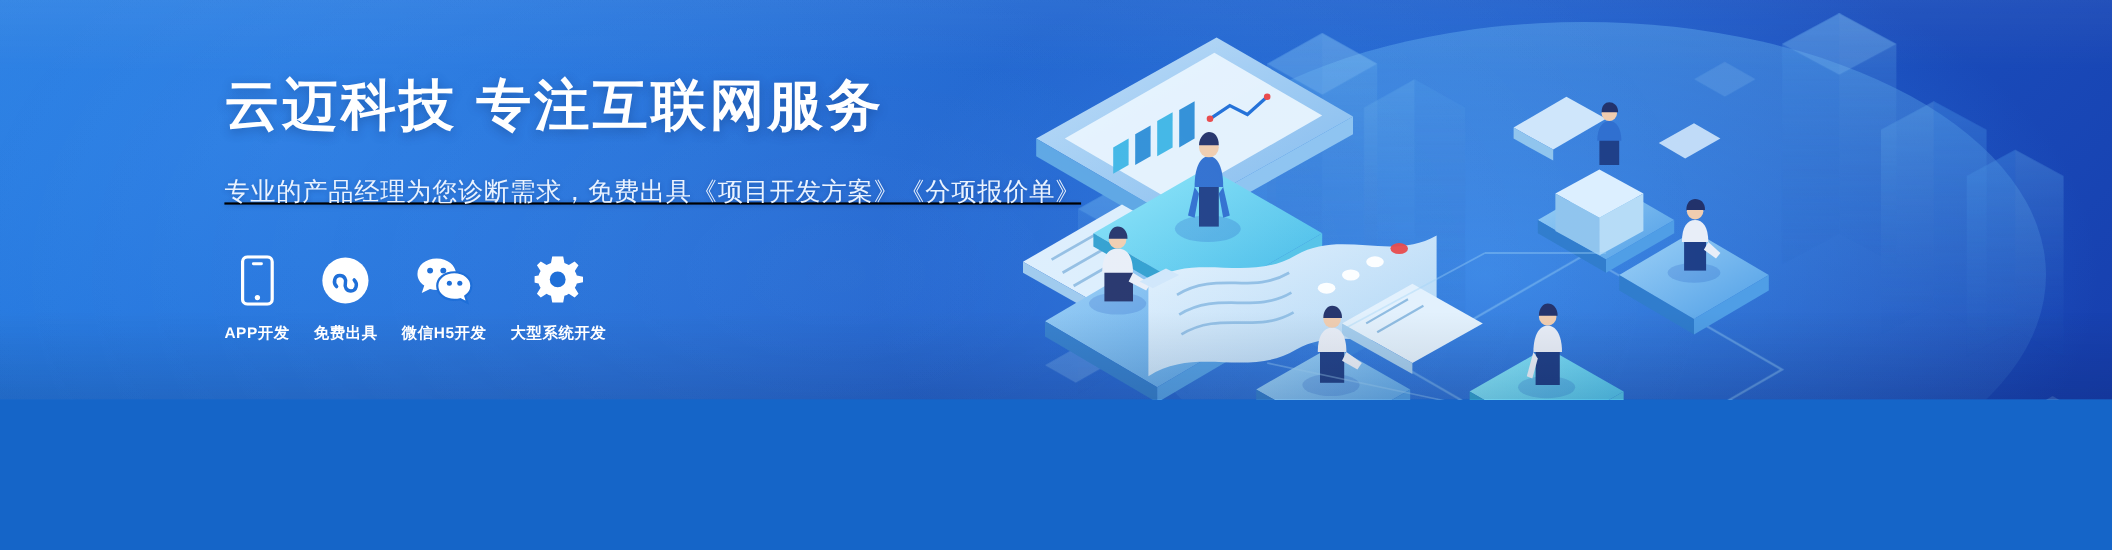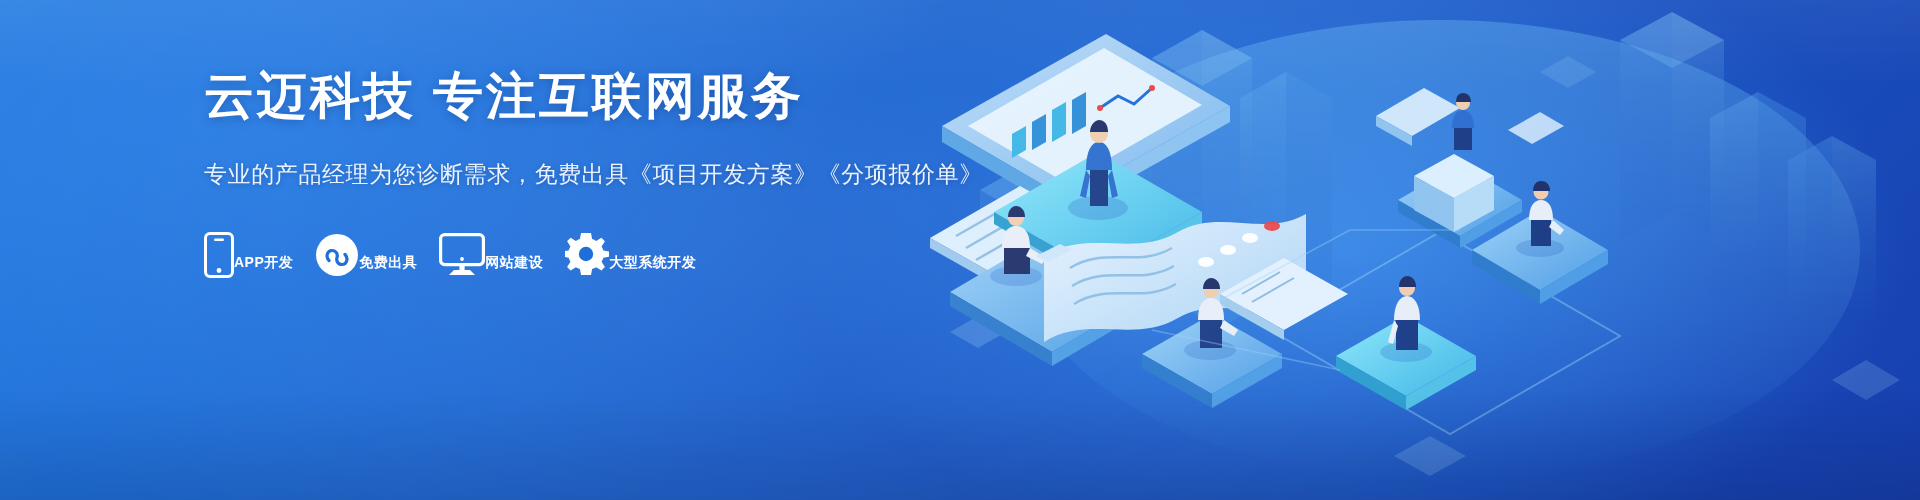--- a/index.html
+++ b/index.html
@@ -4,21 +4,21 @@
 <style>
   * { margin:0; padding:0; box-sizing:border-box; }
   html, body { width:1920px; height:500px; overflow:hidden; }
   body {
     font-family: "Liberation Sans", "DejaVu Sans", sans-serif;
     background:#1565c8;
   }
 
   #banner {
     position:relative;
-    width:1920px; height:500px;
+    width:1920px; height:363px;
     overflow:hidden;
     background:
       radial-gradient(ellipse 900px 520px at 1350px 250px, rgba(64,158,255,0.55) 0%, rgba(64,158,255,0.0) 62%),
       radial-gradient(ellipse 1100px 700px at 250px 120px, rgba(58,140,240,0.45) 0%, rgba(30,100,210,0.0) 65%),
       linear-gradient(135deg, #2a7fe0 0%, #1f6fd8 22%, #1c60cd 48%, #1a4fbe 72%, #173fae 100%);
   }
 
   
   #vignette {
     position:absolute; inset:0;
@@ -38,40 +38,41 @@
     font-size:50px;
     font-weight:bold;
     color:#ffffff;
     letter-spacing:3px;
     line-height:1.15;
     text-shadow:0 2px 10px rgba(0,30,80,0.30);
     white-space:nowrap;
   }
   #subtitle {
     margin-top:30px;
+    text-decoration:underline;
   }
   .sub-line {
     font-size:23px;
     color:#eaf3ff;
     line-height:1.62;
     letter-spacing:0.6px;
     white-space:nowrap;
     text-shadow:0 1px 5px rgba(0,30,80,0.28);
   }
 
   
   #service-row {
     position:absolute;
     left:204px; top:232px;
     display:flex;
     align-items:flex-end;
   }
   .service-item {
     display:flex;
-    flex-direction:row;
+    flex-direction:column;
     align-items:center;
     margin-right:22px;
     cursor:pointer;
   }
   .service-item:last-child { margin-right:12px; }
   .service-icon {
     height:46px;
     display:flex;
     align-items:center;
     justify-content:center;
@@ -366,32 +367,38 @@
       <div class="service-icon">
         <svg width="44" height="44" viewBox="0 0 44 44">
           <circle cx="22" cy="22" r="21" fill="#ffffff"></circle>
           <path d="M14 27.5 C10.5 24 12 17.5 17 17.5 C21 17.5 23 21 22 24.5
                    C21 28 23 31.5 27 31.5 C32 31.5 33.5 25 30 21.5" fill="none" stroke="#1f6fd8" stroke-width="3.2" stroke-linecap="round"></path>
         </svg>
       </div>
       <div class="service-label">免费出具</div>
     </div>
 
-
     <div class="service-item">
       <div class="service-icon">
-        <svg width="46" height="44" viewBox="0 0 46 44">
-          <rect x="1.6" y="1.6" width="42.8" height="30" rx="4" ry="4" fill="none" stroke="#ffffff" stroke-width="3.2"></rect>
-          <circle cx="23" cy="26" r="1.9" fill="#ffffff"></circle>
-          <rect x="20.4" y="32" width="5.2" height="5" fill="#ffffff"></rect>
-          <path d="M10 42 L36 42 L31 37 L15 37 Z" fill="#ffffff"></path>
+        <svg width="52" height="46" viewBox="0 0 52 46">
+          <path d="M19 3 C9 3 1.5 9.3 1.5 17 C1.5 21.3 3.9 25.1 7.7 27.6
+                   L5.4 34.4 L12.9 30.8 C14.8 31.3 16.9 31.6 19 31.6
+                   C29 31.6 36.5 25.3 36.5 17 C36.5 9.3 29 3 19 3 Z" fill="#ffffff"></path>
+          <circle cx="13" cy="14" r="2.7" fill="#1f6fd8"></circle>
+          <circle cx="25" cy="14" r="2.7" fill="#1f6fd8"></circle>
+          <path d="M35 15.5 C43.6 15.5 50.5 21 50.5 27.8 C50.5 31.6 48.4 35
+                   45 37.2 L46.9 43.2 L40.4 40 C38.7 40.5 36.9 40.7 35 40.7
+                   C26.4 40.7 19.5 35.2 19.5 27.8 C19.5 21 26.4 15.5 35 15.5 Z" fill="#ffffff" stroke="#1f6fd8" stroke-width="2"></path>
+          <circle cx="30.5" cy="25.5" r="2.3" fill="#1f6fd8"></circle>
+          <circle cx="40" cy="25.5" r="2.3" fill="#1f6fd8"></circle>
         </svg>
       </div>
-      <div class="service-label">网站建设</div>
+      <div class="service-label">微信H5开发</div>
     </div>
+
 
     <div class="service-item">
       <div class="service-icon">
         <svg width="44" height="44" viewBox="0 0 44 44">
           <path d="M22 1 L27.2 1 L28.4 7.4 C29.9 7.9 31.3 8.5 32.6 9.4 L38.1 5.9
                    L41.8 9.6 L38.3 15.1 C39.1 16.4 39.8 17.8 40.2 19.3 L46.6 20.5
                    L46.6 25.7 L40.2 26.9 C39.8 28.4 39.1 29.8 38.3 31.1 L41.8 36.6
                    L38.1 40.3 L32.6 36.8 C31.3 37.6 29.9 38.3 28.4 38.7 L27.2 45.1
                    L22 45.1 L16.8 45.1 L15.6 38.7 C14.1 38.3 12.7 37.6 11.4 36.8
                    L5.9 40.3 L2.2 36.6 L5.7 31.1 C4.9 29.8 4.2 28.4 3.8 26.9

